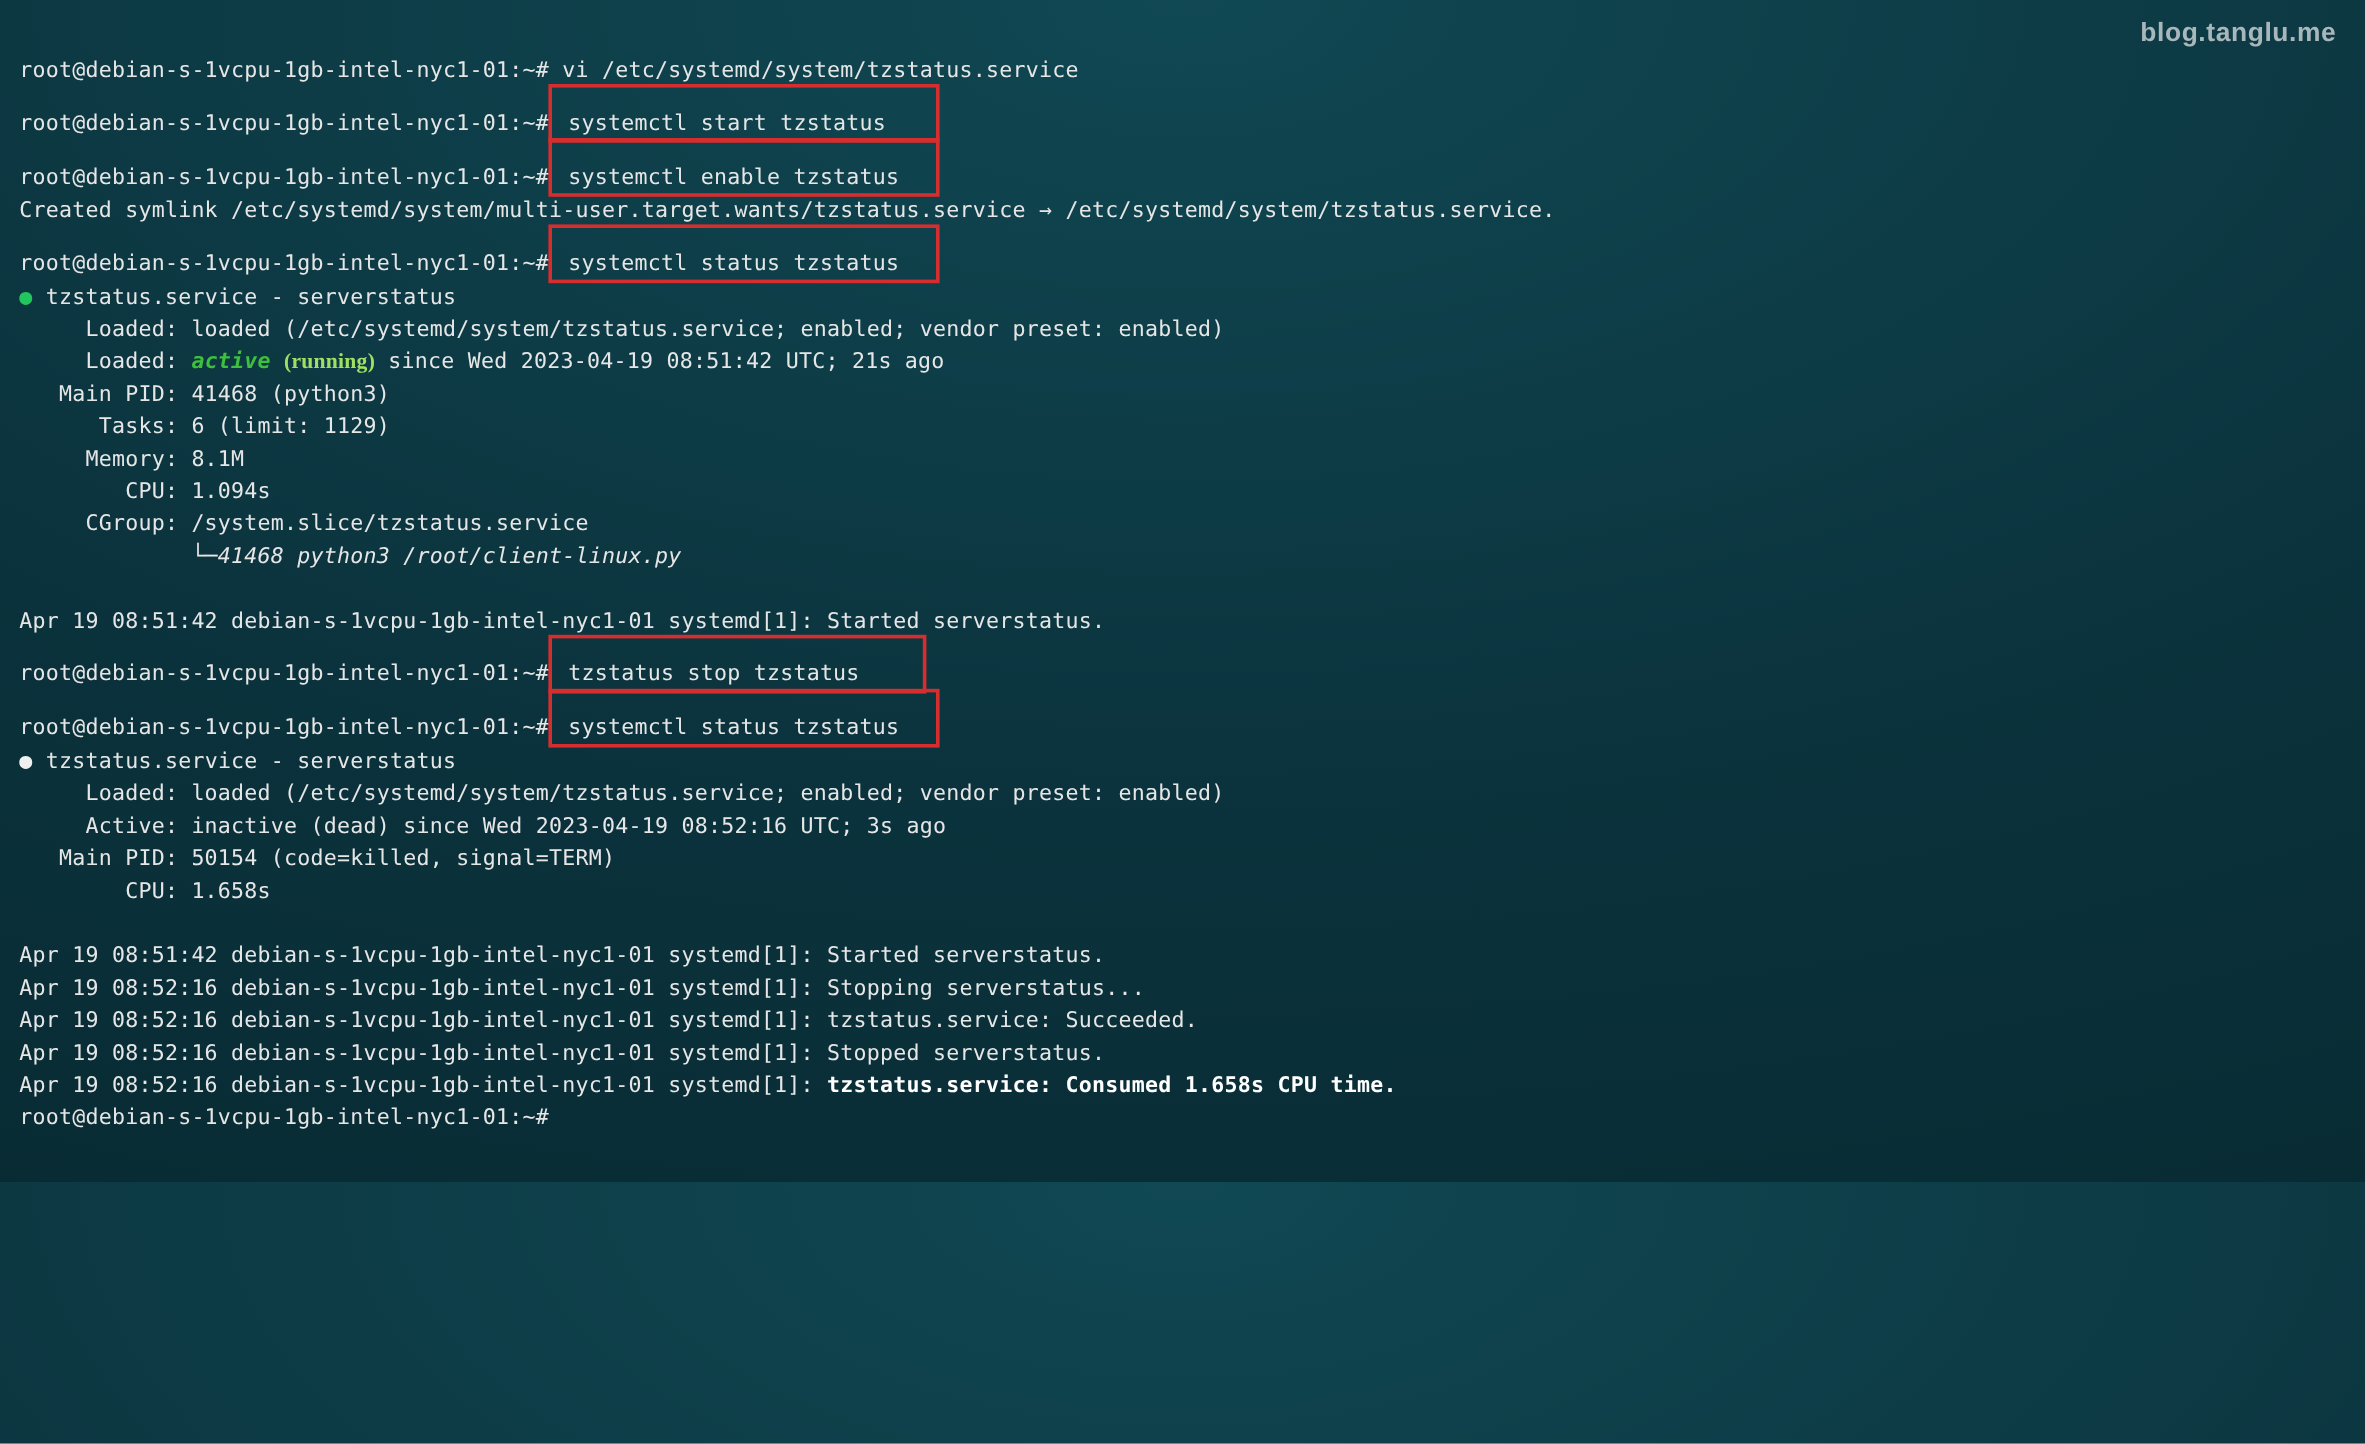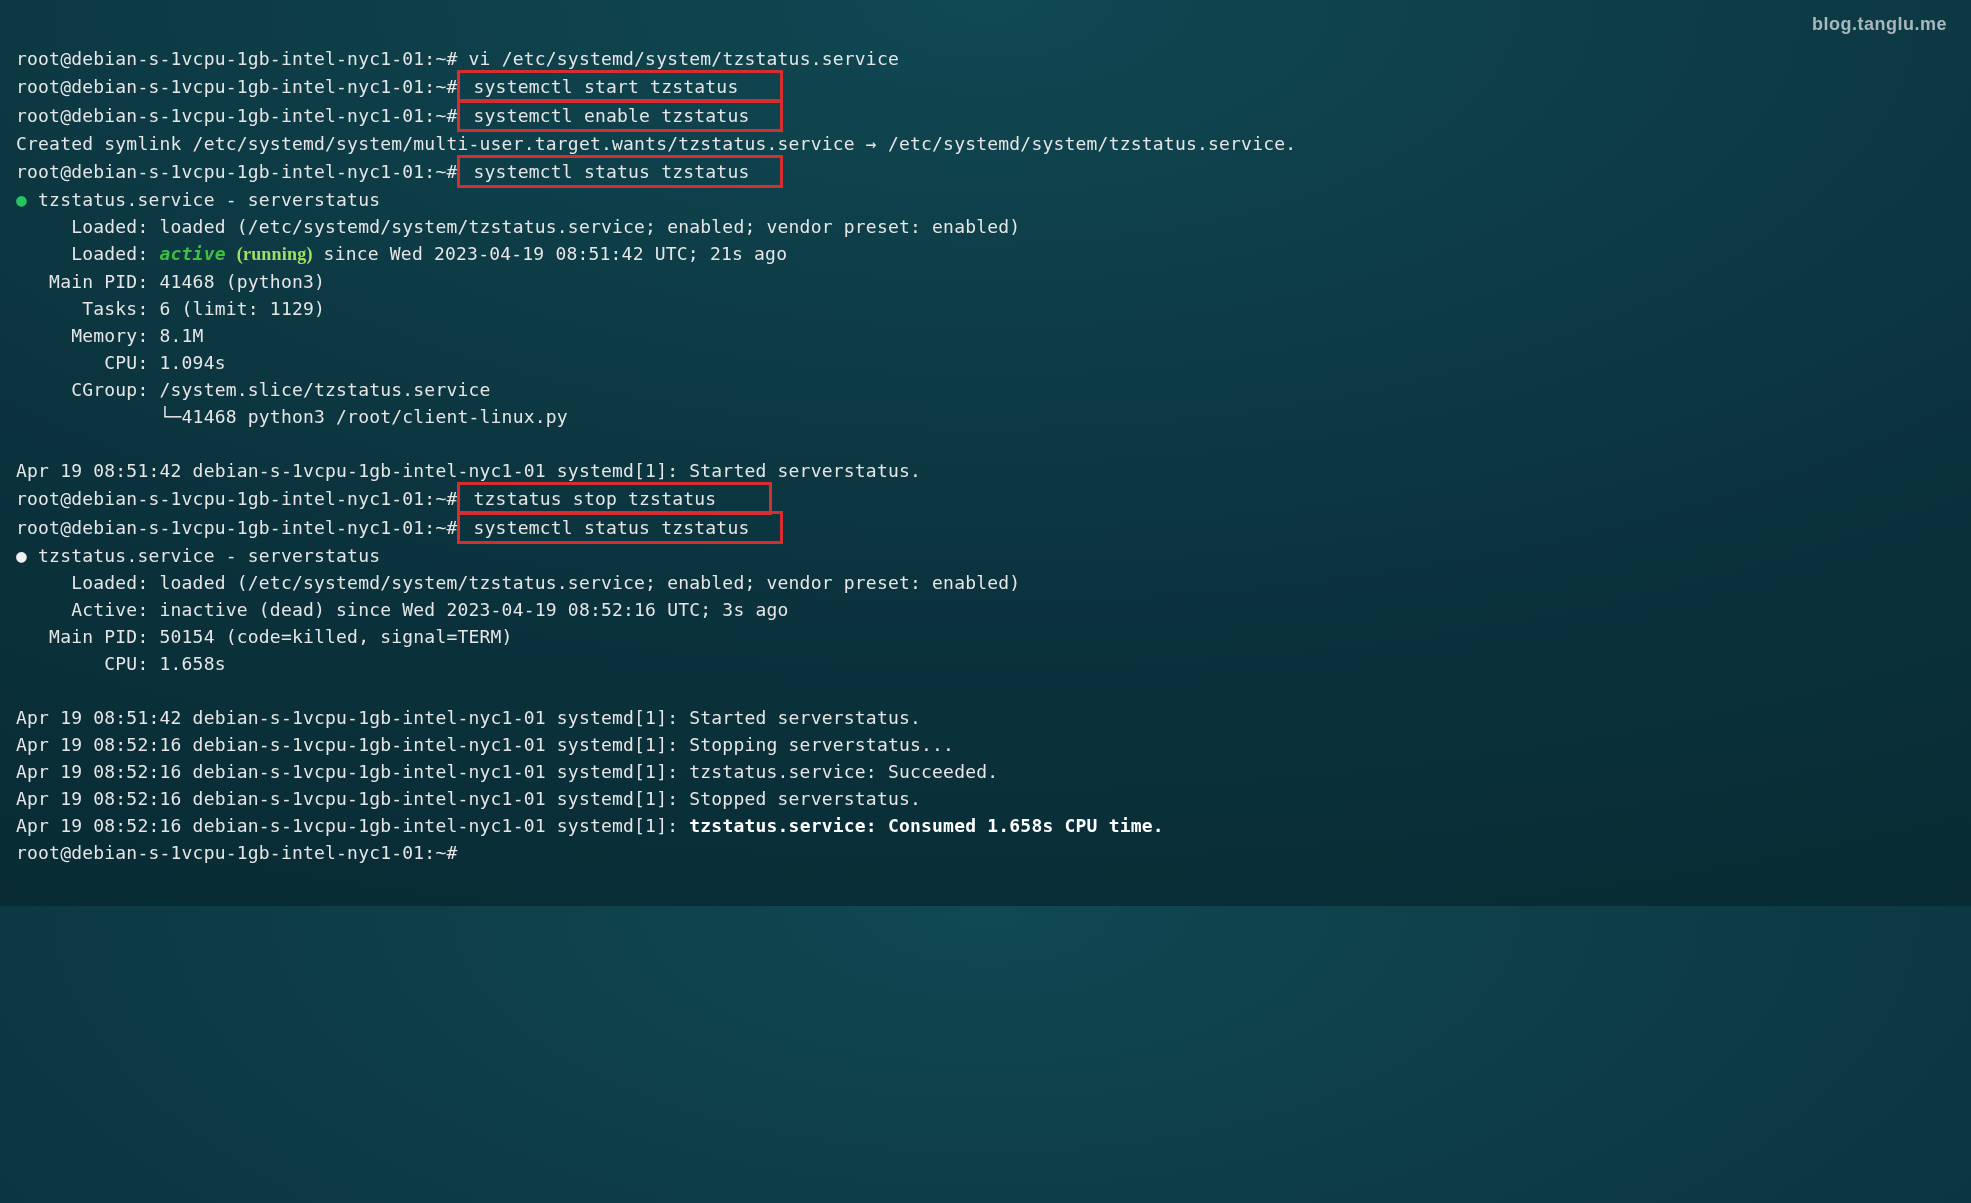--- a/index.html
+++ b/index.html
@@ -27,35 +27,35 @@
     padding:18px 16px 40px 16px;
     letter-spacing:0.2px;
   }
   .watermark{
     position:fixed;
     top:14px;
     right:24px;
     color:var(--watermark);
     font-family:Verdana,Geneva,sans-serif;
     font-weight:700;
-    font-size:18px;
+    font-size:22px;
     letter-spacing:0.5px;
     opacity:0.85;
     pointer-events:none;
   }
   .active{color:var(--active);font-weight:700;font-style:italic;}
   .running{color:var(--running);font-weight:700;font-family:Liberation Serif, serif;}
   .bold{color:var(--bold);font-weight:700;}
   .bullet-green{color:#22c55e;}
   .bullet-white{color:#f0f0f0;}
-  .tree{color:var(--fg);}
+  .tree{color:var(--fg);font-style:italic;}
   .box{
     display:inline-block;
     border:3px solid var(--box);
-    padding:0 8px 0 2px;
+    padding:16px 8px 0 2px;
     margin:-2px 0;
     box-sizing:border-box;
     text-align:right;
   }
 </style>
 </head>
 <body>
 
 <div class="watermark">blog.tanglu.me</div>
 

